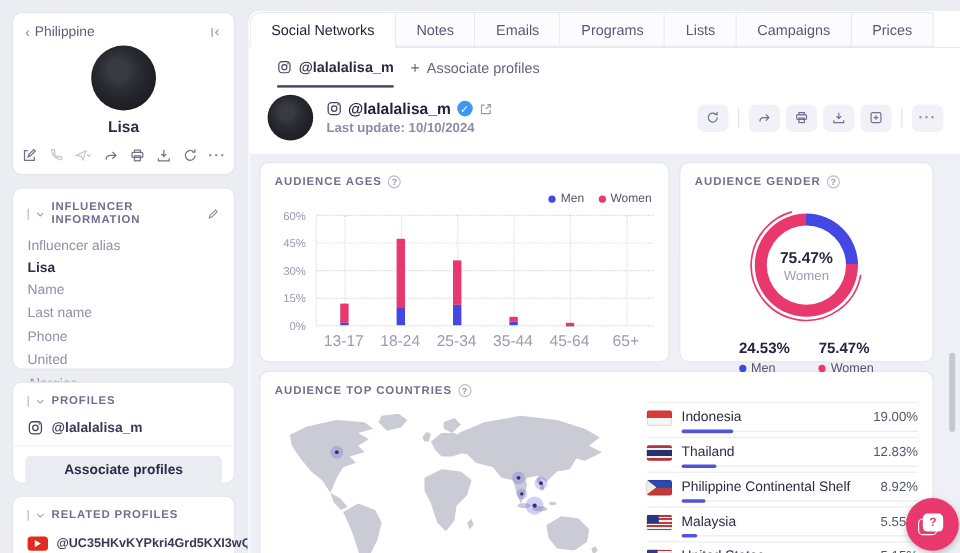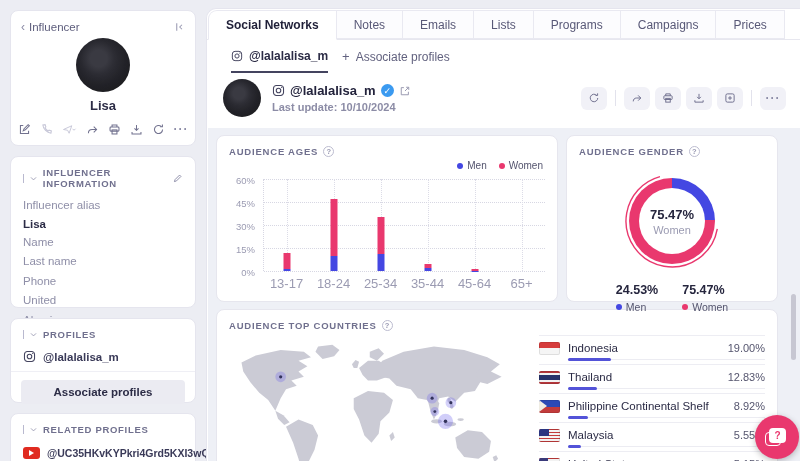--- a/index.html
+++ b/index.html
@@ -67,21 +67,21 @@
     border-top-left-radius:10px;
   }
   .tabs { display:flex; align-items:flex-end; height:31px; border-bottom:1px solid #e7e7ef; padding-left:1px; }
   .tab {
     height:29px; padding:0 17px; display:flex; align-items:center;
     font-size:12px; color:#585877; background:#fcfcfe;
     border:1px solid #e9e9f1; border-left:none; cursor:pointer; white-space:nowrap;
   }
   .tab:first-child { border-left:1px solid #e9e9f1; border-top-left-radius:9px; }
   .tab.active {
-    background:#fff; font-weight:bold; color:#1f1f38;
+    background:#fff; font-weight:normal; color:#1f1f38;
     border-bottom:1px solid #fff; margin-bottom:-1px; height:30px;
   }
   .subtabs { display:flex; align-items:stretch; gap:14px; height:33px; padding-left:24px; }
   .subtab { display:flex; align-items:center; gap:6px; font-size:12px; cursor:pointer; }
   .subtab.active { font-weight:bold; color:#2b2b45; border-bottom:2px solid #44445f; }
   .subtab.add { color:#62627f; }
   .plus-ic { font-size:13px; color:#62627f; }
 
   .prof-head { display:flex; align-items:center; padding: 6px 14px 10px 16px; }
   .avatar-sm {
@@ -181,21 +181,21 @@
   .fab-bubble .b1 { position:absolute; left:1px; top:-1px; width:17px; height:15px; background:#fff; border-radius:4px;
                     display:flex; align-items:center; justify-content:center; font-weight:bold; font-size:10px; }
 </style>
 </head>
 <body>
 
 <div class="card sb-top">
   <div class="sb-head">
     <div class="back-link">
       <span class="chev">‹</span>
-      <span>Influencer</span>
+      <span>Philippine</span>
     </div>
     <span class="collapse-ic">
       <svg width="12" height="12" viewBox="0 0 16 16" fill="none" stroke="currentColor" stroke-width="1.4">
           <path d="M5 3v10"></path>
           <path d="M12 5l-3 3 3 3"></path>
         </svg>
     </span>
   </div>
   <div class="avatar-big"></div>
   <div class="sb-name">Lisa</div>
@@ -311,22 +311,22 @@
     <span class="handle">@UC35HKvKYPkri4Grd5KXI3wQ</span>
   </div>
 </div>
 
 <div class="main">
 
   <div class="tabs">
       <div class="tab active">Social Networks</div>
       <div class="tab">Notes</div>
       <div class="tab">Emails</div>
+      <div class="tab">Programs</div>
       <div class="tab">Lists</div>
-      <div class="tab">Programs</div>
       <div class="tab">Campaigns</div>
       <div class="tab">Prices</div>
     </div>
 
   <div class="subtabs">
     <div class="subtab active">
       <span>
           <svg width="12" height="12" viewBox="0 0 16 16" fill="none" stroke="#44445f" stroke-width="1.3">
             <rect x="1.8" y="1.8" width="12.4" height="12.4" rx="3.6"></rect>
             <circle cx="8" cy="8" r="2.8"></circle>

